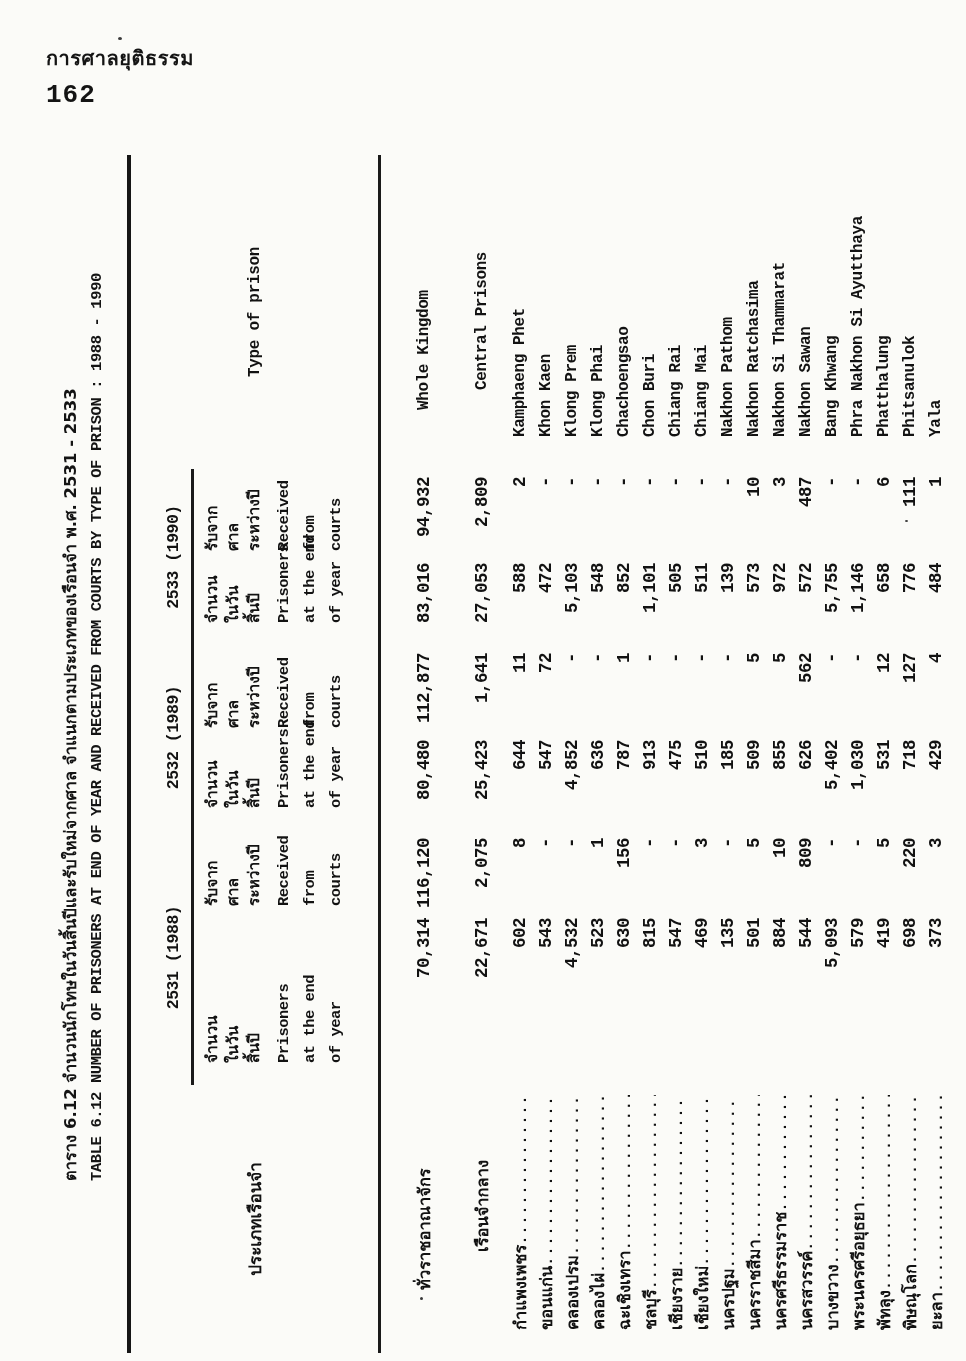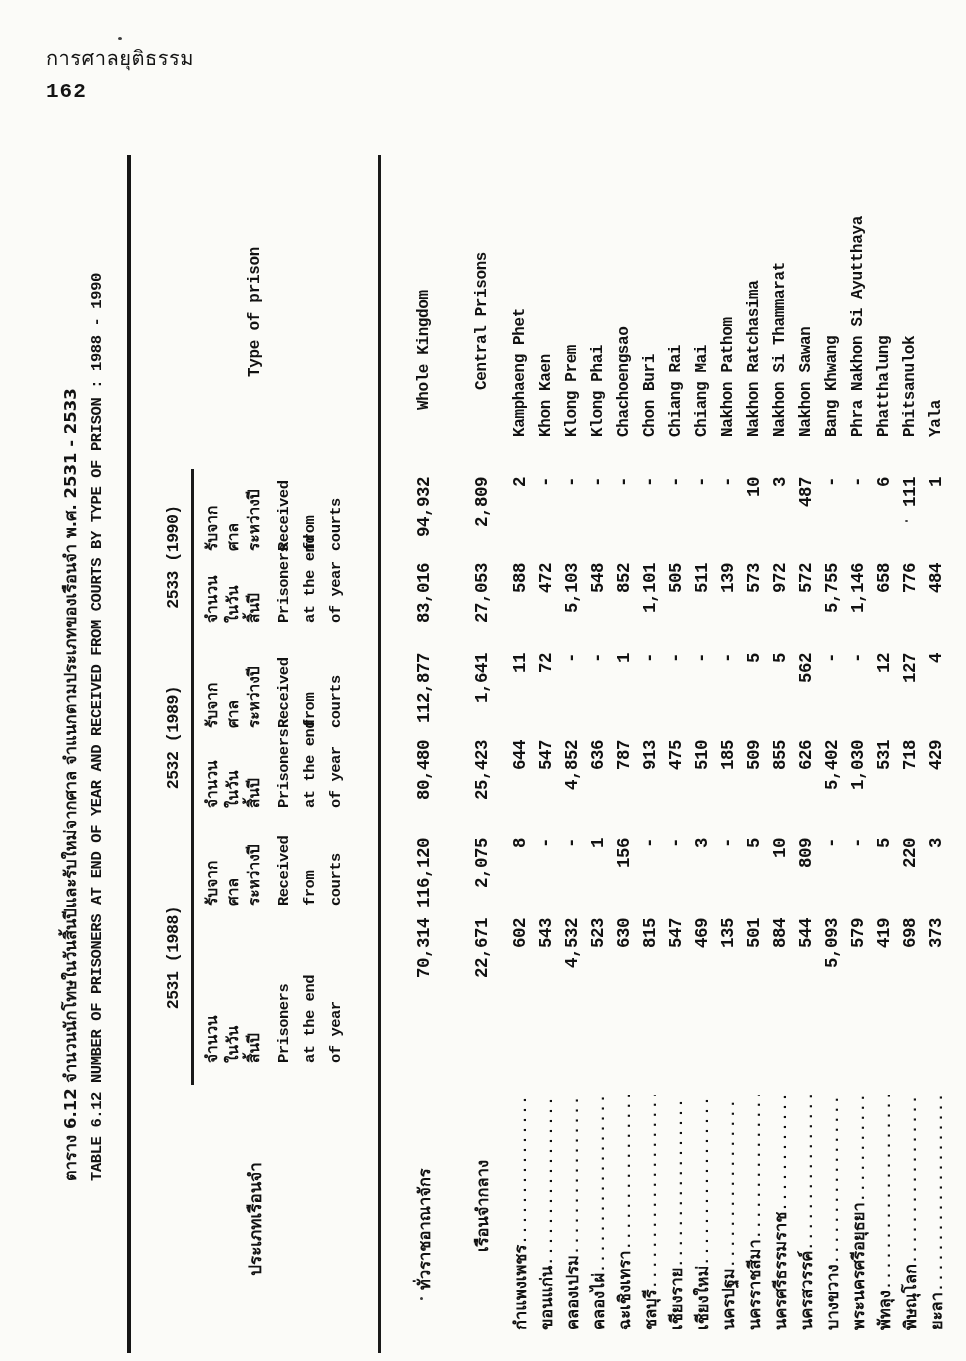--- a/index.html
+++ b/index.html
@@ -4,22 +4,22 @@
 <style>
   html,body{margin:0;padding:0;}
   body{
     width:966px;height:1361px;position:relative;overflow:hidden;
     background:#fbfbf8;color:#141414;
     font-family:"Liberation Mono","DejaVu Sans Mono",monospace;
   }
   .speck{position:absolute;background:#3a3a3a;border-radius:50%;}
   
   .page-header{position:absolute;left:46px;top:42px;}
-  .ph-thai{font-family:"DejaVu Sans","Liberation Sans",sans-serif;font-weight:400;font-size:20px;letter-spacing:.5px;}
-  .ph-num{font-weight:700;font-size:21px;margin-top:6px;letter-spacing:1px;}
+  .ph-thai{font-family:"DejaVu Sans","Liberation Sans",sans-serif;font-weight:700;font-size:20px;letter-spacing:.5px;}
+  .ph-num{font-weight:700;font-size:26px;margin-top:6px;letter-spacing:1px;}
   
   .rot{
     position:absolute;left:0;top:0;width:1361px;height:966px;
     transform-origin:0 0;transform:translate(0,1361px) rotate(-90deg);
   }
   .title{position:absolute;left:180px;top:58px;font-weight:700;}
   .title .t-th{font-family:"DejaVu Sans","Liberation Sans",sans-serif;font-size:16.5px;line-height:26px;white-space:nowrap;}
   .title .t-en{font-size:15.5px;line-height:27px;white-space:nowrap;letter-spacing:-0.4px;}
   .tblwrap{position:absolute;left:8px;top:127px;width:1198px;}
   table{border-collapse:collapse;table-layout:fixed;width:1198px;color:#121212;}

